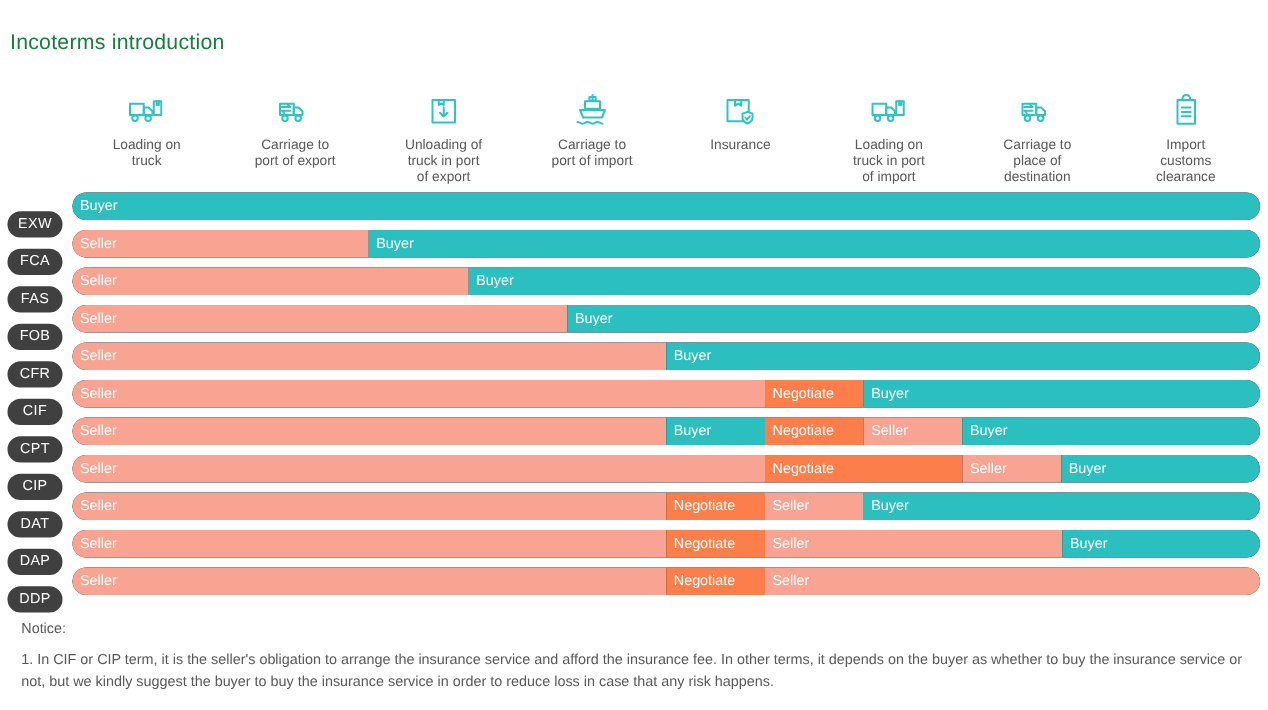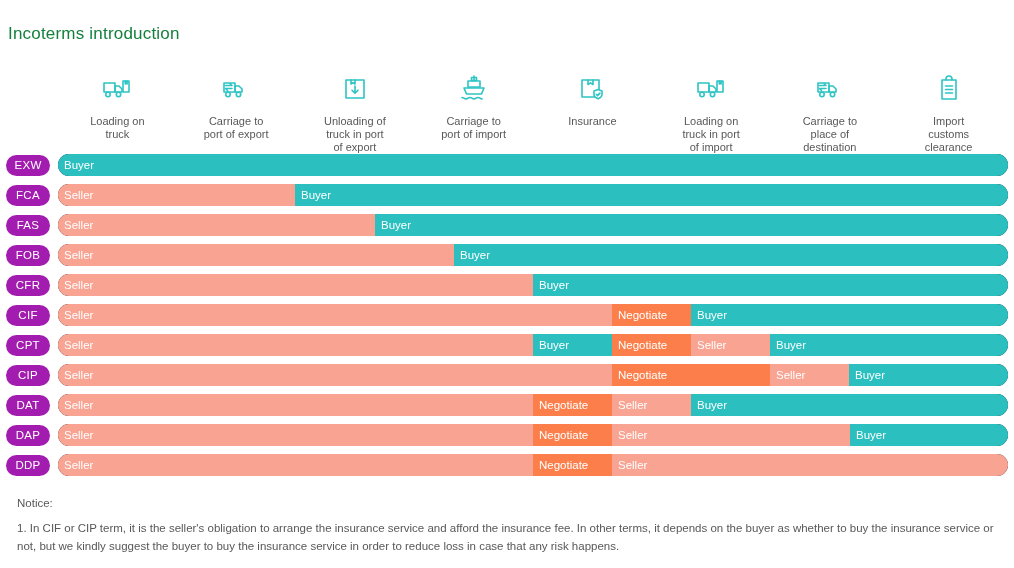--- a/index.html
+++ b/index.html
@@ -40,21 +40,21 @@
     text-align: center;
   }
   .col-icon {
     width: 34px;
     height: 34px;
     display: block;
     color: #2ec4c4;
   }
   .col-icon svg { display: block; width: 34px; height: 34px; }
   .col-label {
-    margin-top: 9px;
+    margin-top: 4px;
     font-size: 11px;
     line-height: 13px;
     color: #58585a;
     white-space: pre-line;
     max-width: 82px;
   }
 
   
   #matrix {
     position: absolute;
@@ -62,25 +62,25 @@
     top: 153px;
     width: 1014px;
   }
   .row {
     position: relative;
     height: 30px;
   }
   .row-pill {
     position: absolute;
     left: 6px;
-    top: 2px;
+    top: 16px;
     width: 44px;
     height: 21px;
     border-radius: 11px;
-    background: #a21caf;
+    background: #404040;
     color: #ffffff;
     font-size: 11.5px;
     line-height: 21px;
     text-align: center;
     letter-spacing: .3px;
   }
   .bar {
     position: absolute;
     left: 58px;
     top: 1px;

